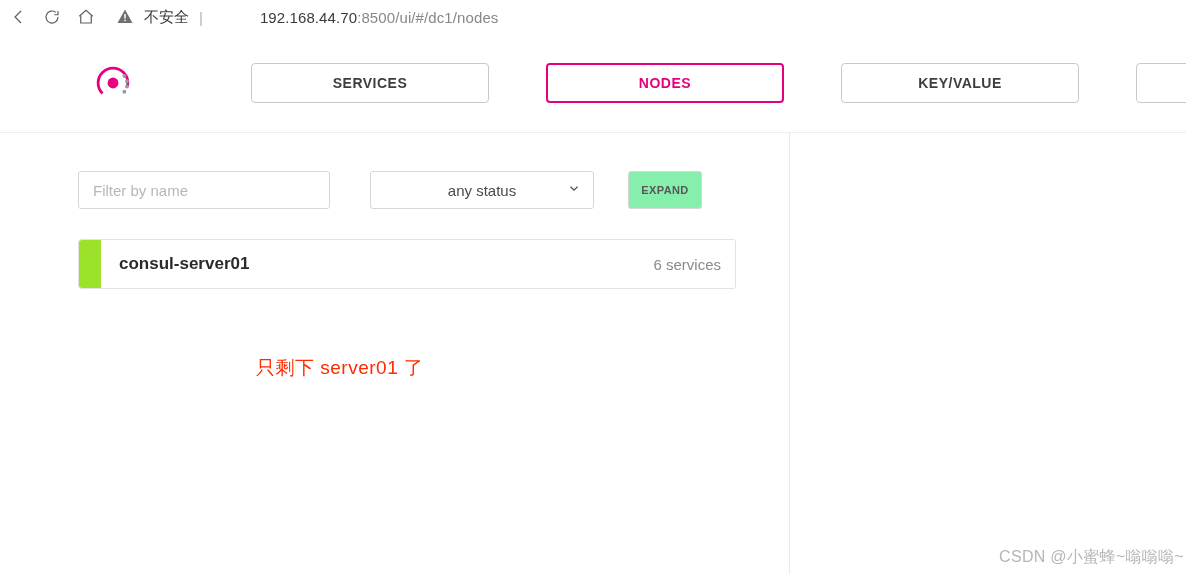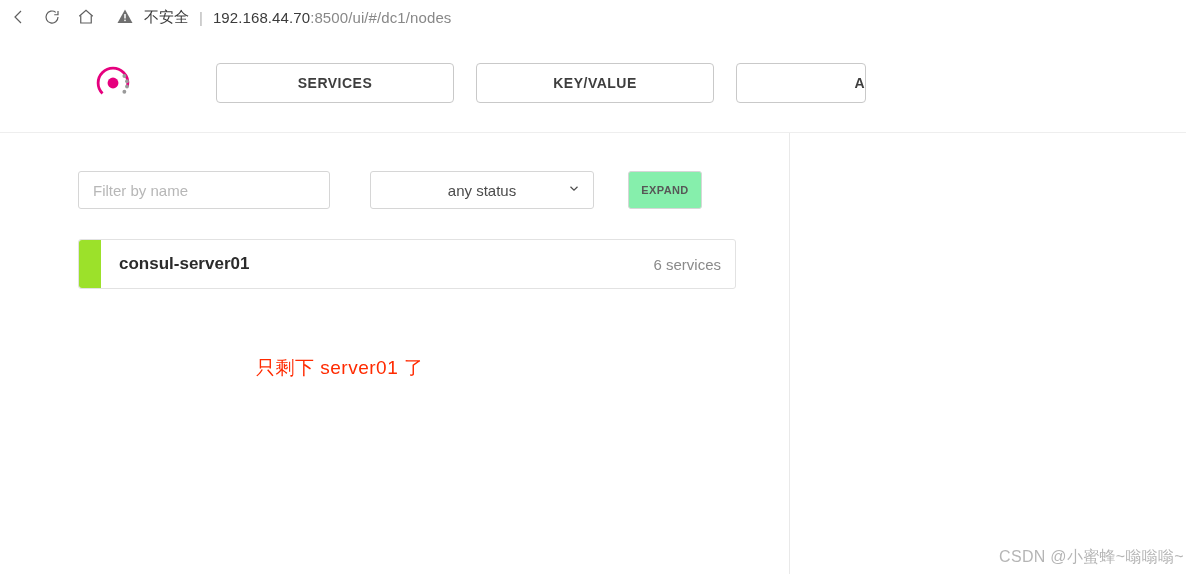--- a/index.html
+++ b/index.html
@@ -6,30 +6,30 @@
     body { background: #fff; width: 1186px; height: 574px; overflow: hidden; position: relative; }
 
     
     .browser-bar { height: 34px; display: flex; align-items: center; padding: 15px 8px; gap: 14px; background: #fff; }
     .browser-bar .nav-btn { width: 20px; height: 20px; display: inline-flex; align-items: center; justify-content: center; color: #505050; cursor: pointer; }
     .browser-bar svg { width: 18px; height: 18px; stroke: #5f5f5f; fill: none; stroke-width: 1.6; }
     .addr-box { display: flex; align-items: center; gap: 10px; flex: 1; font-size: 15px; color: #3b3b3b; padding-left: 6px; }
     .addr-box .warn { display: inline-flex; align-items: center; }
     .addr-box .warn svg { width: 18px; height: 18px; stroke: none; fill: #6f6f6f; }
     .addr-box .sep { color: #b5b5b5; }
-    .addr-url { letter-spacing: 0.1px; }
+    .addr-url { letter-spacing: 0.1px; margin-left: 47px; }
     .addr-url .host { color: #3b3b3b; }
     .addr-url .port-path { color: #888; }
 
     
     .app-wrap { padding-top: 28px; }
     .app-header { display: flex; align-items: center; padding: 0 0 28px 92px; gap: 82px; border-bottom: 1px solid #eee; }
     .logo { width: 42px; height: 42px; display: inline-flex; align-items: center; justify-content: center; }
     .tabs { display: flex; gap: 22px; }
-    .tab { width: 238px; height: 40px; border: 1px solid #c9c9c9; border-radius: 4px; background: #fff; display: flex; align-items: center; justify-content: center; font-weight: 700; font-size: 14px; letter-spacing: 0.5px; color: #3e3e3e; cursor: pointer; }
+    .tab { width: 238px; height: 40px; border: 1px solid #c9c9c9; border-radius: 4px; background: #fff; display: flex; align-items: center; justify-content: center; font-weight: 700; font-size: 14px; letter-spacing: 0.5px; color: #3e3e3e; cursor: pointer; margin-left: 35px; }
     .tab.acl { width: 130px; overflow: hidden; justify-content: flex-end; padding-right: 0; }
     .tab.active { border: 2px solid #e6007e; color: #e6007e; }
 
     
     .main { display: flex; }
     .left-pane { padding: 38px 0 0 78px; width: 790px; border-right: 1px solid #e9e9e9; min-height: 470px; }
     .controls-row { display: flex; align-items: center; gap: 40px; margin-bottom: 30px; }
     .filter-input { width: 252px; height: 38px; border: 1px solid #d6d6d6; border-radius: 3px; padding: 0 14px; font-size: 15px; color: #666; background: #fff; }
     .filter-input::placeholder { color: #b7b7b7; }
     .status-select { position: relative; width: 224px; height: 38px; border: 1px solid #d6d6d6; border-radius: 3px; background: #fff; display: flex; align-items: center; justify-content: center; font-size: 15px; color: #4b4b4b; cursor: pointer; }
@@ -90,20 +90,21 @@
         <circle cx="24" cy="24" r="17" fill="none" stroke="#e6007e" stroke-width="3.2" stroke-dasharray="70 40" transform="rotate(135 24 24)"></circle>
         <circle cx="24" cy="24" r="6.2" fill="#e6007e"></circle>
         <circle cx="37" cy="16" r="2.2" fill="#9a9a9a"></circle>
         <circle cx="40" cy="22" r="2.2" fill="#9a9a9a"></circle>
         <circle cx="40" cy="28" r="2.2" fill="#9a9a9a"></circle>
         <circle cx="37" cy="34" r="2.2" fill="#9a9a9a"></circle>
       </svg>
     </span>
     <div class="tabs">
       <div class="tab">SERVICES</div>
+      <div class="tab active">NODES</div>
       <div class="tab">KEY/VALUE</div>
       <div class="tab acl">&nbsp;&nbsp;A</div>
     </div>
   </div>
 
   <div class="main">
     <div class="left-pane">
       <div class="controls-row">
         <input class="filter-input" type="text" placeholder="Filter by name" style="">
         <div class="status-select">

